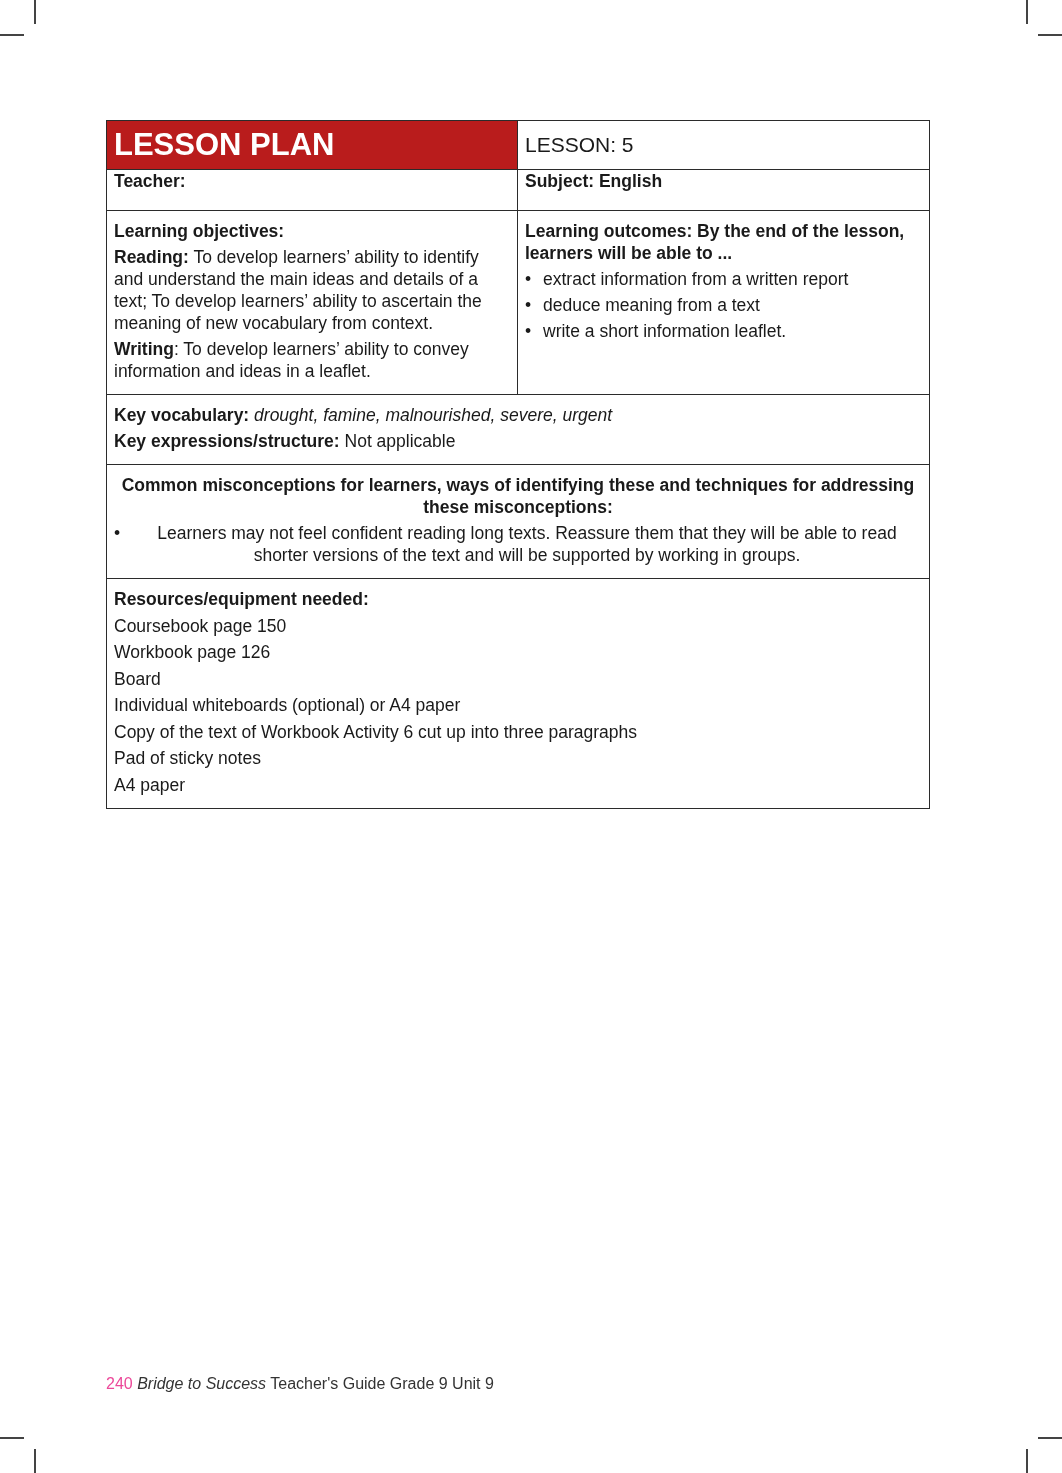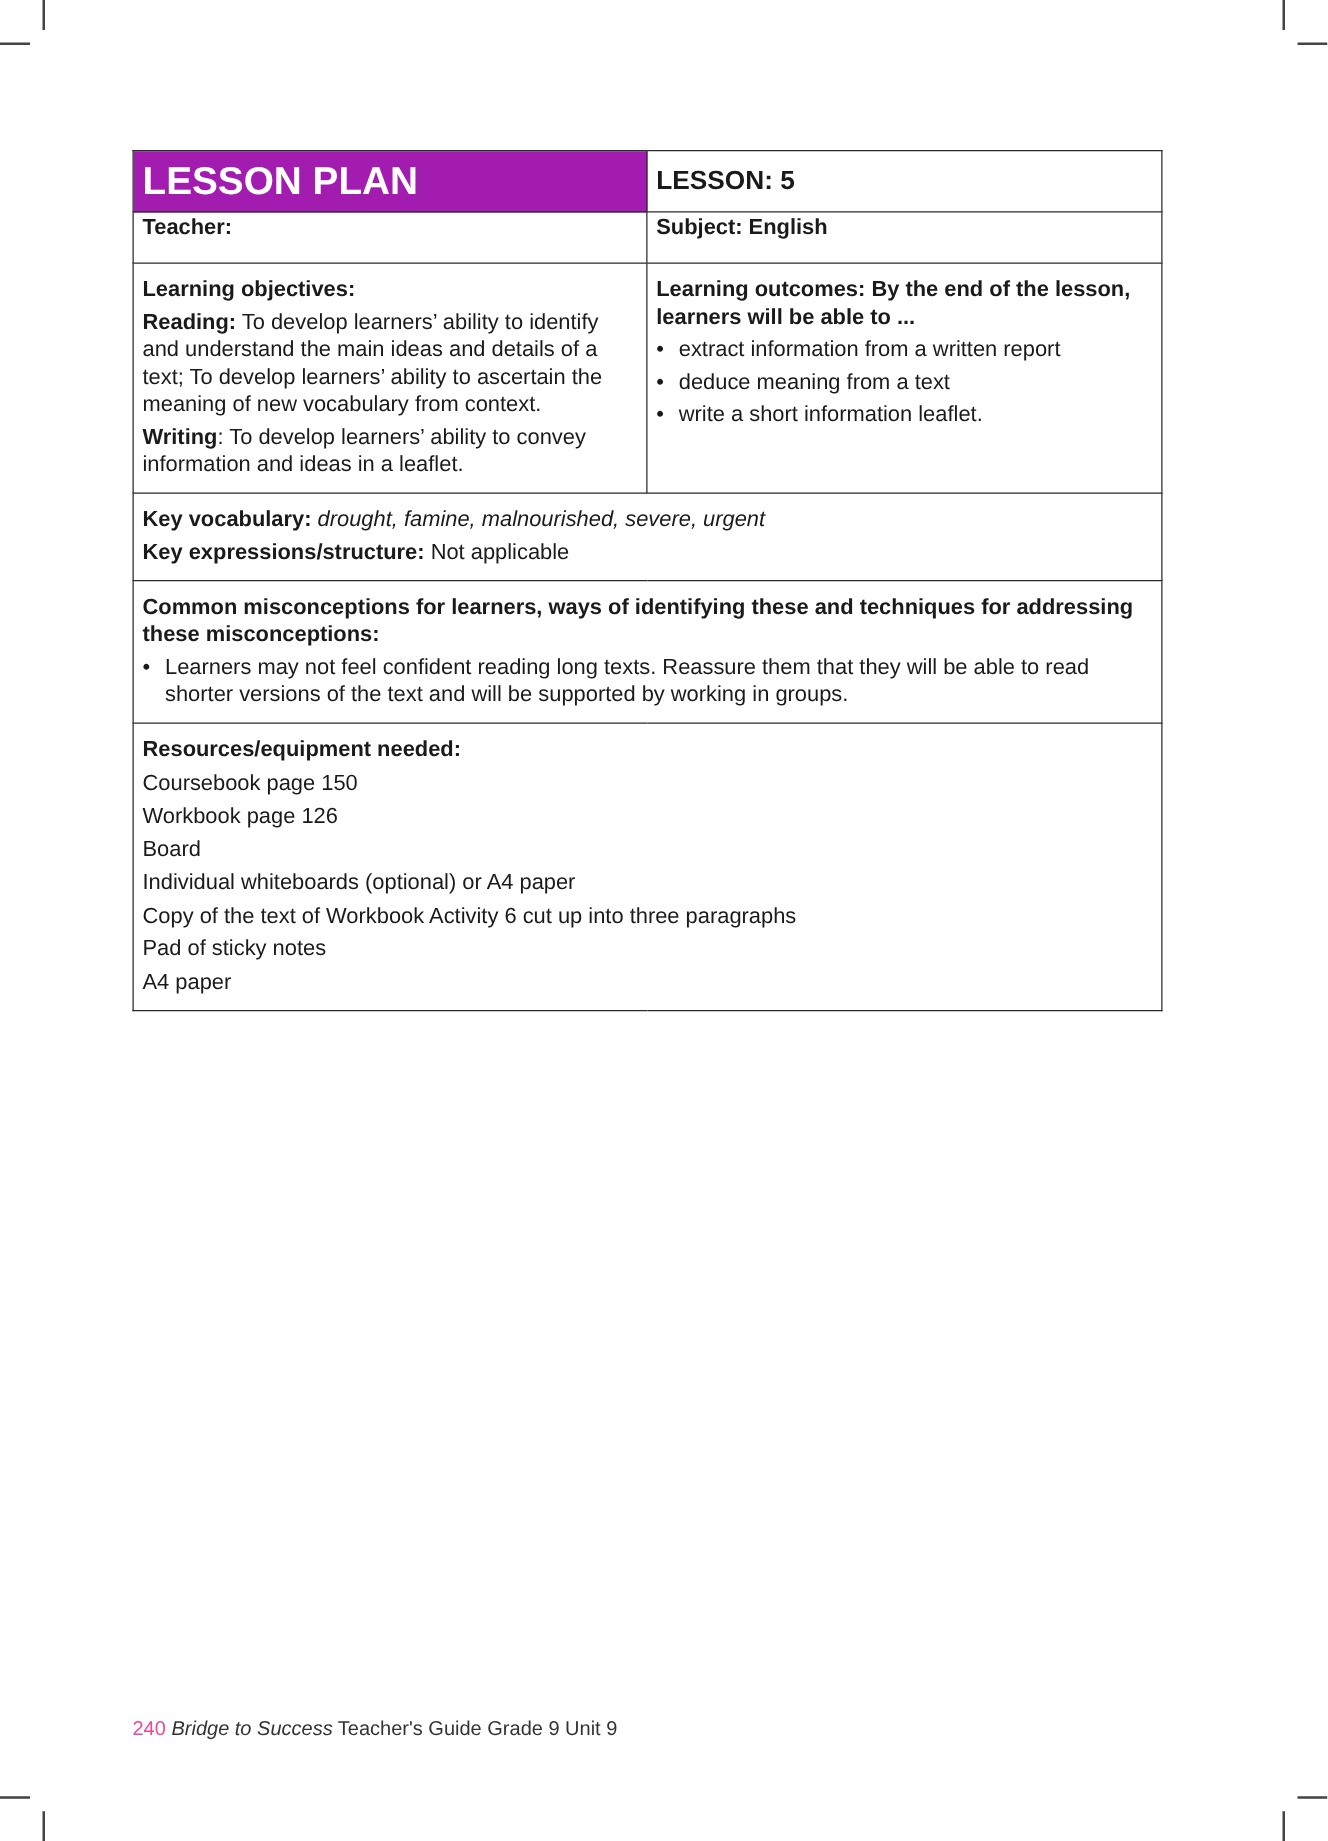--- a/index.html
+++ b/index.html
@@ -12,22 +12,22 @@
   .crop.h { height: 1.5px; width: 24px; }
 
   table.plan {
     position: absolute; left: 106px; top: 120px; width: 823px;
     border-collapse: collapse; table-layout: fixed;
   }
   table.plan td {
     border: 1.5px solid #2b2b2b; vertical-align: top;
     padding: 0 7px; font-size: 17.5px; line-height: 22px;
   }
-  .title-cell { background: #a21caf; color: #ffffff; font-weight: bold; font-size: 31px !important; height: 48px; vertical-align: middle !important; }
-  .lesson-cell { font-weight: bold; font-size: 21px !important; vertical-align: middle !important; }
+  .title-cell { background: #b91c1c; color: #ffffff; font-weight: bold; font-size: 31px !important; height: 48px; vertical-align: middle !important; }
+  .lesson-cell { font-weight: normal; font-size: 21px !important; vertical-align: middle !important; }
   .row-plain td { height: 40px; vertical-align: middle; font-weight: bold; }
   .section-head { background: #cccccc; font-weight: bold; height: 41px; vertical-align: middle !important; }
   .b { font-weight: bold; }
   .i { font-style: italic; }
   .cell-pad { padding-top: 9px !important; padding-bottom: 8px !important; }
   p { margin: 0 0 4px 0; }
   ul { list-style: none; margin: 0; padding: 0; }
   ul li { position: relative; padding-left: 18px; margin-bottom: 4px; }
   ul li::before { content: "\2022"; position: absolute; left: 0; top: 0; }
   .res-line { margin: 0 0 4.5px 0; }
@@ -80,21 +80,21 @@
       </ul>
     </td>
   </tr>
   <tr>
     <td colspan="3" class="cell-pad" style="height:50px;">
       <p><span class="b">Key vocabulary:</span><span class="i"> drought, famine, malnourished, severe, urgent</span></p>
       <p><span class="b">Key expressions/structure:</span><span> Not applicable</span></p>
     </td>
   </tr>
   <tr>
-    <td colspan="3" class="cell-pad" style="height:94px;">
+    <td colspan="3" class="cell-pad" style="height:94px;text-align:center;">
       <p class="b">Common misconceptions for learners, ways of identifying these and techniques for addressing these misconceptions:</p>
       <ul>
         <li>Learners may not feel confident reading long texts. Reassure them that they will be able to read shorter versions of the text and will be supported by working in groups.</li>
       </ul>
     </td>
   </tr>
   <tr>
     <td colspan="3" class="cell-pad" style="height:208px;">
       <p class="b res-line">Resources/equipment needed:</p>
       <p class="res-line">Coursebook page 150</p>

